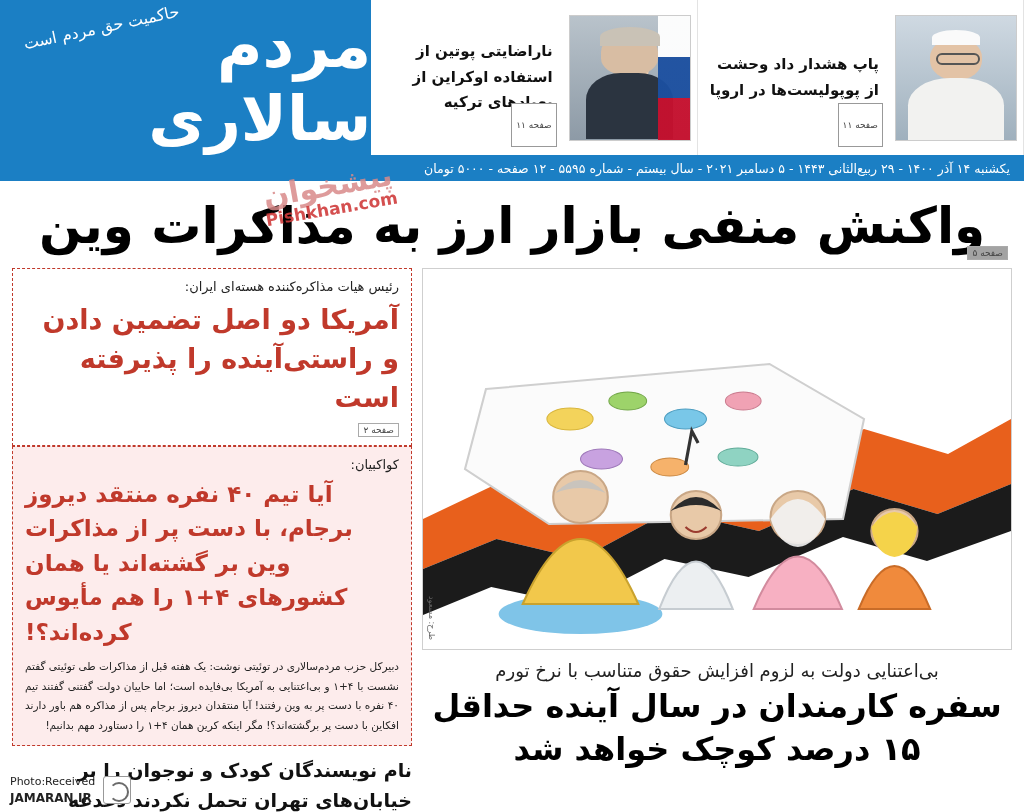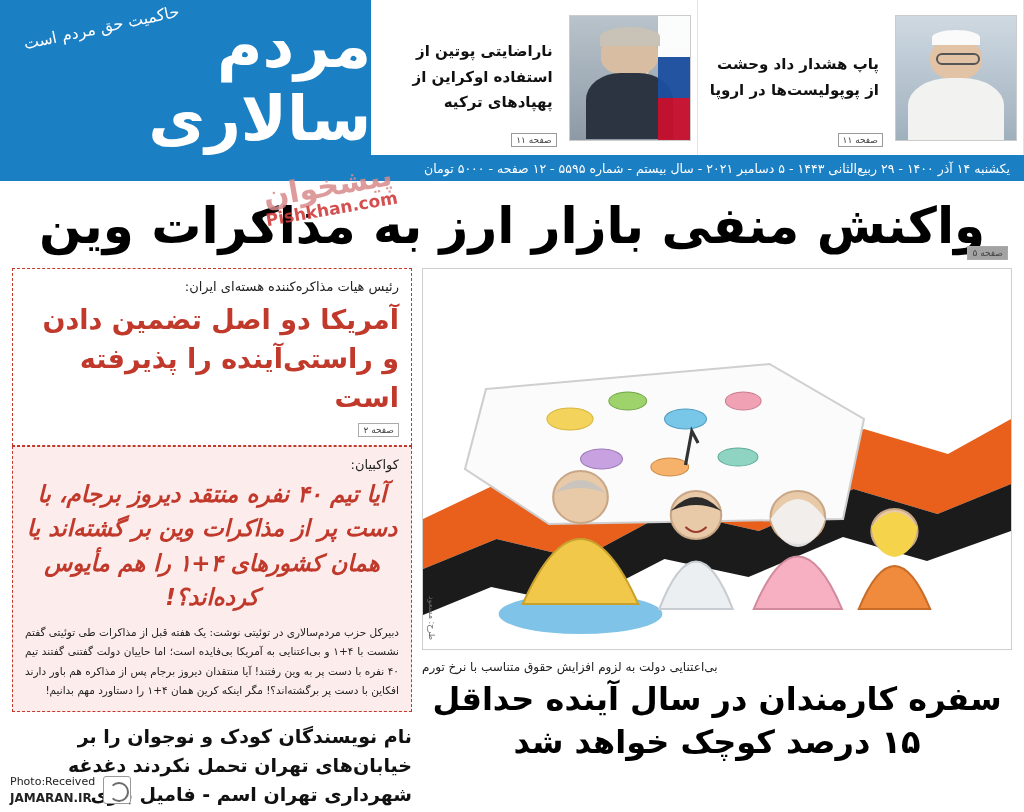--- a/index.html
+++ b/index.html
@@ -37,21 +37,21 @@
   .teaser-text{
     padding:0 10px 0 6px;text-align:right;font-size:15px;font-weight:bold;
     color:#111;line-height:1.7;flex:1;
   }
   .teaser-photo{
     width:120px;height:124px;margin:0 6px;flex:0 0 auto;position:relative;
     overflow:hidden;background:#cfd6dc;border:1px solid #ccc;
   }
   .teaser-page{
     position:absolute;bottom:8px;font-size:9px;color:#444;
-    border:1px solid #999;padding:1px 4px;background:#fff;
+    border:1px solid #999;padding:16px 4px;background:#fff;
   }
   .t1-page{right:140px;}
   .t2-page{right:140px;}
 
   
   .putin{position:absolute;inset:0;background:
      radial-gradient(circle at 52% 42%,#e8c9ad 0 17%,rgba(232,201,173,0) 18%),
      linear-gradient(#b9c3cb,#8d9aa6);}
   .putin:before{content:"";position:absolute;left:26%;top:14%;width:48%;height:34%;
      background:#d8bda3;border-radius:45% 45% 40% 40%;}
@@ -105,38 +105,38 @@
     font-size:27px;font-weight:bold;color:#c0392b;text-align:right;line-height:1.45;
   }
   .page-ref{
     display:inline-block;font-size:9px;color:#444;border:1px solid #aaa;
     padding:1px 4px;margin-top:6px;background:#fff;
   }
   .pink-box{
     background:#fdecec;border:1px dashed #c0392b;margin-top:0;padding:10px 12px;
   }
   .pink-kicker{font-size:13px;color:#222;text-align:right;margin-bottom:5px;}
-  .pink-title{font-size:23px;font-weight:bold;color:#c0392b;text-align:center;line-height:1.5;font-style:italic;}
+  .pink-title{font-size:23px;font-weight:bold;color:#c0392b;text-align:left;line-height:1.5;}
   .pink-body{font-size:10.5px;color:#222;text-align:justify;line-height:1.85;margin-top:8px;}
   .sub-title{
     font-size:19px;font-weight:bold;color:#111;text-align:right;line-height:1.55;
     margin-top:10px;
   }
 
   
   .cartoon-wrap{position:relative;border:1px solid #cfcfcf;height:380px;overflow:hidden;background:#fff;}
   .page5{
     position:absolute;top:-22px;right:4px;font-size:9px;color:#444;border:1px solid #aaa;
     padding:1px 4px;background:#a3a3a3;
   }
   .cart-side{
     position:absolute;left:4px;bottom:8px;writing-mode:vertical-rl;font-size:8px;color:#666;
   }
   .bottom-kicker{
-    text-align:left;font-size:12px;color:#222;margin-top:10px;
+    text-align:center;font-size:18px;color:#222;margin-top:10px;
   }
   .bottom-head{
     text-align:center;font-size:32px;font-weight:bold;color:#000;line-height:1.35;margin-top:4px;
   }
 
   
   .footer{
     position:absolute;left:0;bottom:0;display:flex;align-items:center;gap:8px;
     padding:6px 10px;
   }

